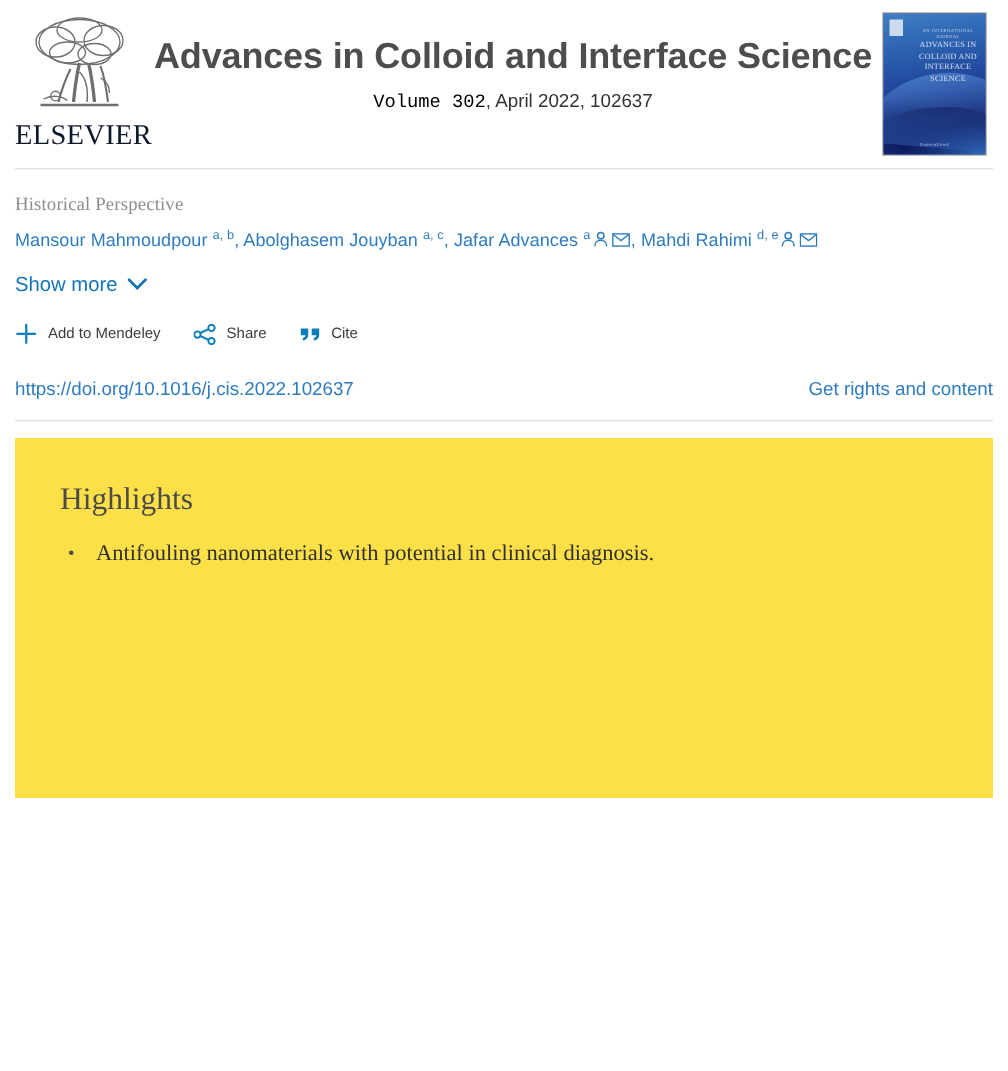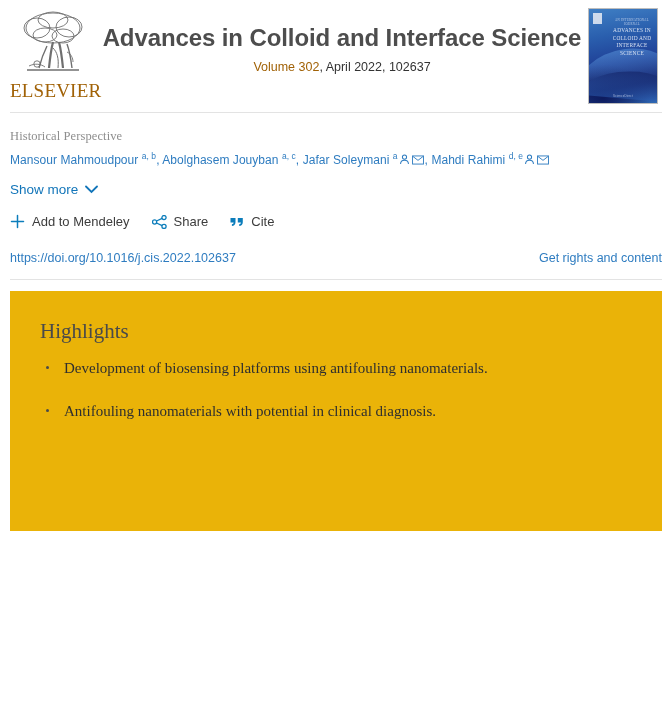--- a/index.html
+++ b/index.html
@@ -32,21 +32,21 @@
     flex: 0 0 86px;
     padding-top: 4px;
     text-align: center;
     user-select: none;
   }
   .tree-svg { display: block; margin: 0 auto; }
   .elsevier-word {
     font-family: "Liberation Serif", serif;
     font-size: 19px;
     letter-spacing: 0.2px;
-    color: #a16207;
+    color: #0f172a;
     font-weight: 400;
     margin-top: 1px;
     line-height: 1;
   }
   .header-center {
     flex: 1 1 auto;
     text-align: center;
     padding-top: 20px;
   }
   .journal-title {
@@ -56,22 +56,23 @@
     color: #4d4d4d;
     line-height: 1.2;
     letter-spacing: -0.1px;
   }
   .issue-line {
     margin-top: 7px;
     font-size: 12.5px;
     color: #333333;
   }
   .issue-line a.vol {
-    color: #a16207;
+    color: #000000;
     text-decoration: none;
+    font-family: Liberation Mono, monospace;
   }
   .cover-wrap {
     flex: 0 0 74px;
     width: 74px;
     padding-top: 4px;
   }
   .cover {
     width: 70px;
     height: 96px;
     border: 1px solid #bdbdbd;
@@ -196,21 +197,21 @@
     gap: 7px;
     cursor: pointer;
   }
   .chev { display: inline-block; }
 
   .actions {
     margin-top: 16px;
     display: flex;
     align-items: center;
     gap: 22px;
-    font-size: 13px;
+    font-size: 10px;
     color: #3c3c3c;
   }
   .action {
     display: inline-flex;
     align-items: center;
     gap: 7px;
     cursor: pointer;
     color: #3c3c3c;
   }
   .action .glyph { color: #0c7dbb; display: inline-flex; align-items: center; }
@@ -231,21 +232,21 @@
   }
   .doi-link, .rights-link {
     color: #2e7cc0;
     text-decoration: none;
     cursor: pointer;
   }
 
   
   .highlights {
     margin: 11px 10px 0 10px;
-    background: #eab308;
+    background: #fde047;
     padding: 28px 30px 40px 30px;
     min-height: 240px;
   }
   .hl-title {
     font-family: "Liberation Serif", serif;
     font-size: 21px;
     font-weight: 400;
     color: #4a4a4a;
     margin: 0 0 14px 0;
   }
@@ -331,21 +332,21 @@
     </div>
   </div>
 
   <div class="rule"></div>
 
   <div class="article">
 
     <div class="doc-type">Historical Perspective</div>
 
 
-    <div class="authors" id="author-list"><span><span>Mansour Mahmoudpour </span><span class="sup">a, b</span></span><span class="sep">, </span><span><span>Abolghasem Jouyban </span><span class="sup">a, c</span></span><span class="sep">, </span><span><span>Jafar Soleymani </span><span class="sup">a</span><span class="ico-inline"><svg width="11" height="11" viewBox="0 0 12 12" aria-hidden="true">
+    <div class="authors" id="author-list"><span><span>Mansour Mahmoudpour </span><span class="sup">a, b</span></span><span class="sep">, </span><span><span>Abolghasem Jouyban </span><span class="sup">a, c</span></span><span class="sep">, </span><span><span>Jafar Advances </span><span class="sup">a</span><span class="ico-inline"><svg width="11" height="11" viewBox="0 0 12 12" aria-hidden="true">
               <circle cx="6" cy="3.4" r="2.3" fill="none" stroke="#2e7cc0" stroke-width="1.1"></circle>
               <path d="M1.7 11 c0 -2.6 1.9 -4.2 4.3 -4.2 s4.3 1.6 4.3 4.2" fill="none" stroke="#2e7cc0" stroke-width="1.1"></path>
             </svg></span><span class="ico-inline"><svg width="12" height="10" viewBox="0 0 13 10" aria-hidden="true">
               <rect x="0.6" y="0.6" width="11.8" height="8.8" fill="none" stroke="#2e7cc0" stroke-width="1"></rect>
               <path d="M0.8 1 L6.5 5.4 L12.2 1" fill="none" stroke="#2e7cc0" stroke-width="1"></path>
             </svg></span></span><span class="sep">, </span><span><span>Mahdi Rahimi </span><span class="sup">d, e</span><span class="ico-inline"><svg width="11" height="11" viewBox="0 0 12 12" aria-hidden="true">
               <circle cx="6" cy="3.4" r="2.3" fill="none" stroke="#2e7cc0" stroke-width="1.1"></circle>
               <path d="M1.7 11 c0 -2.6 1.9 -4.2 4.3 -4.2 s4.3 1.6 4.3 4.2" fill="none" stroke="#2e7cc0" stroke-width="1.1"></path>
             </svg></span><span class="ico-inline"><svg width="12" height="10" viewBox="0 0 13 10" aria-hidden="true">
               <rect x="0.6" y="0.6" width="11.8" height="8.8" fill="none" stroke="#2e7cc0" stroke-width="1"></rect>
@@ -399,18 +400,17 @@
       <a class="doi-link" href="#">https://doi.org/10.1016/j.cis.2022.102637</a>
       <a class="rights-link" href="#">Get rights and content</a>
     </div>
   </div>
 
   <div class="rule"></div>
 
   <div class="highlights">
     <h2 class="hl-title">Highlights</h2>
     <ul class="hl-list" id="hl-list">
-        <li>Development of biosensing platforms using antifouling nanomaterials.</li>
         <li>Antifouling nanomaterials with potential in clinical diagnosis.</li>
       </ul>
   </div>
 
 </div>
 
 </body></html>

